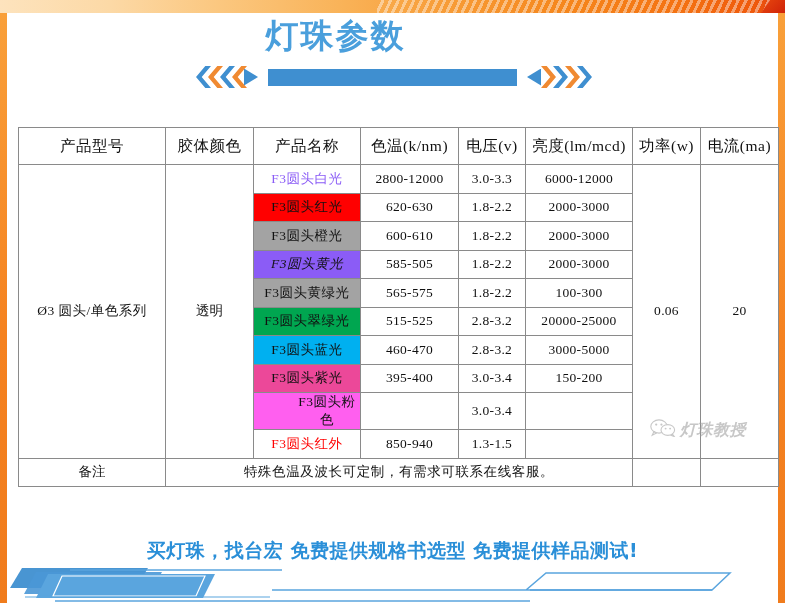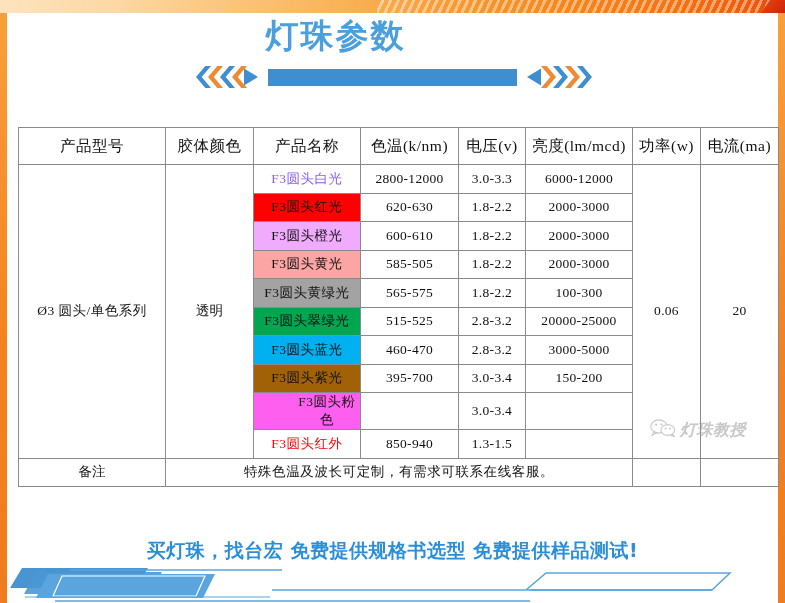--- a/index.html
+++ b/index.html
@@ -281,27 +281,27 @@
           <td class="merged num" rowspan="10">0.06</td>
           <td class="merged num" rowspan="10">20</td>
         </tr>
         <tr>
           <td class="name-cell" style="background: rgb(255, 0, 0); color: rgb(17, 17, 17);">F3圆头红光</td>
           <td class="num">620-630</td>
           <td class="num">1.8-2.2</td>
           <td class="num">2000-3000</td>
         </tr>
         <tr>
-          <td class="name-cell" style="background: #f0abfc; color: rgb(17, 17, 17);">F3圆头橙光</td>
+          <td class="name-cell" style="background: #a3a3a3; color: rgb(17, 17, 17);">F3圆头橙光</td>
           <td class="num">600-610</td>
           <td class="num">1.8-2.2</td>
           <td class="num">2000-3000</td>
         </tr>
         <tr>
-          <td class="name-cell" style="background: #fca5a5; color: rgb(17, 17, 17);">F3圆头黄光</td>
+          <td class="name-cell" style="background: #8b5cf6; color: rgb(17, 17, 17); font-style: italic;">F3圆头黄光</td>
           <td class="num">585-505</td>
           <td class="num">1.8-2.2</td>
           <td class="num">2000-3000</td>
         </tr>
         <tr>
           <td class="name-cell" style="background: #a3a3a3; color: rgb(17, 17, 17);">F3圆头黄绿光</td>
           <td class="num">565-575</td>
           <td class="num">1.8-2.2</td>
           <td class="num">100-300</td>
         </tr>
@@ -311,22 +311,22 @@
           <td class="num">2.8-3.2</td>
           <td class="num">20000-25000</td>
         </tr>
         <tr>
           <td class="name-cell" style="background: rgb(0, 176, 240); color: rgb(17, 17, 17);">F3圆头蓝光</td>
           <td class="num">460-470</td>
           <td class="num">2.8-3.2</td>
           <td class="num">3000-5000</td>
         </tr>
         <tr>
-          <td class="name-cell" style="background: #a16207; color: rgb(17, 17, 17);">F3圆头紫光</td>
-          <td class="num">395-700</td>
+          <td class="name-cell" style="background: #ec4899; color: rgb(17, 17, 17);">F3圆头紫光</td>
+          <td class="num">395-400</td>
           <td class="num">3.0-3.4</td>
           <td class="num">150-200</td>
         </tr>
         <tr>
           <td class="name-cell" style="background: rgb(255, 95, 239); color: rgb(17, 17, 17); padding-left: 40px;">F3圆头粉色</td>
           <td class="num"></td>
           <td class="num">3.0-3.4</td>
           <td class="num"></td>
         </tr>
         <tr>

